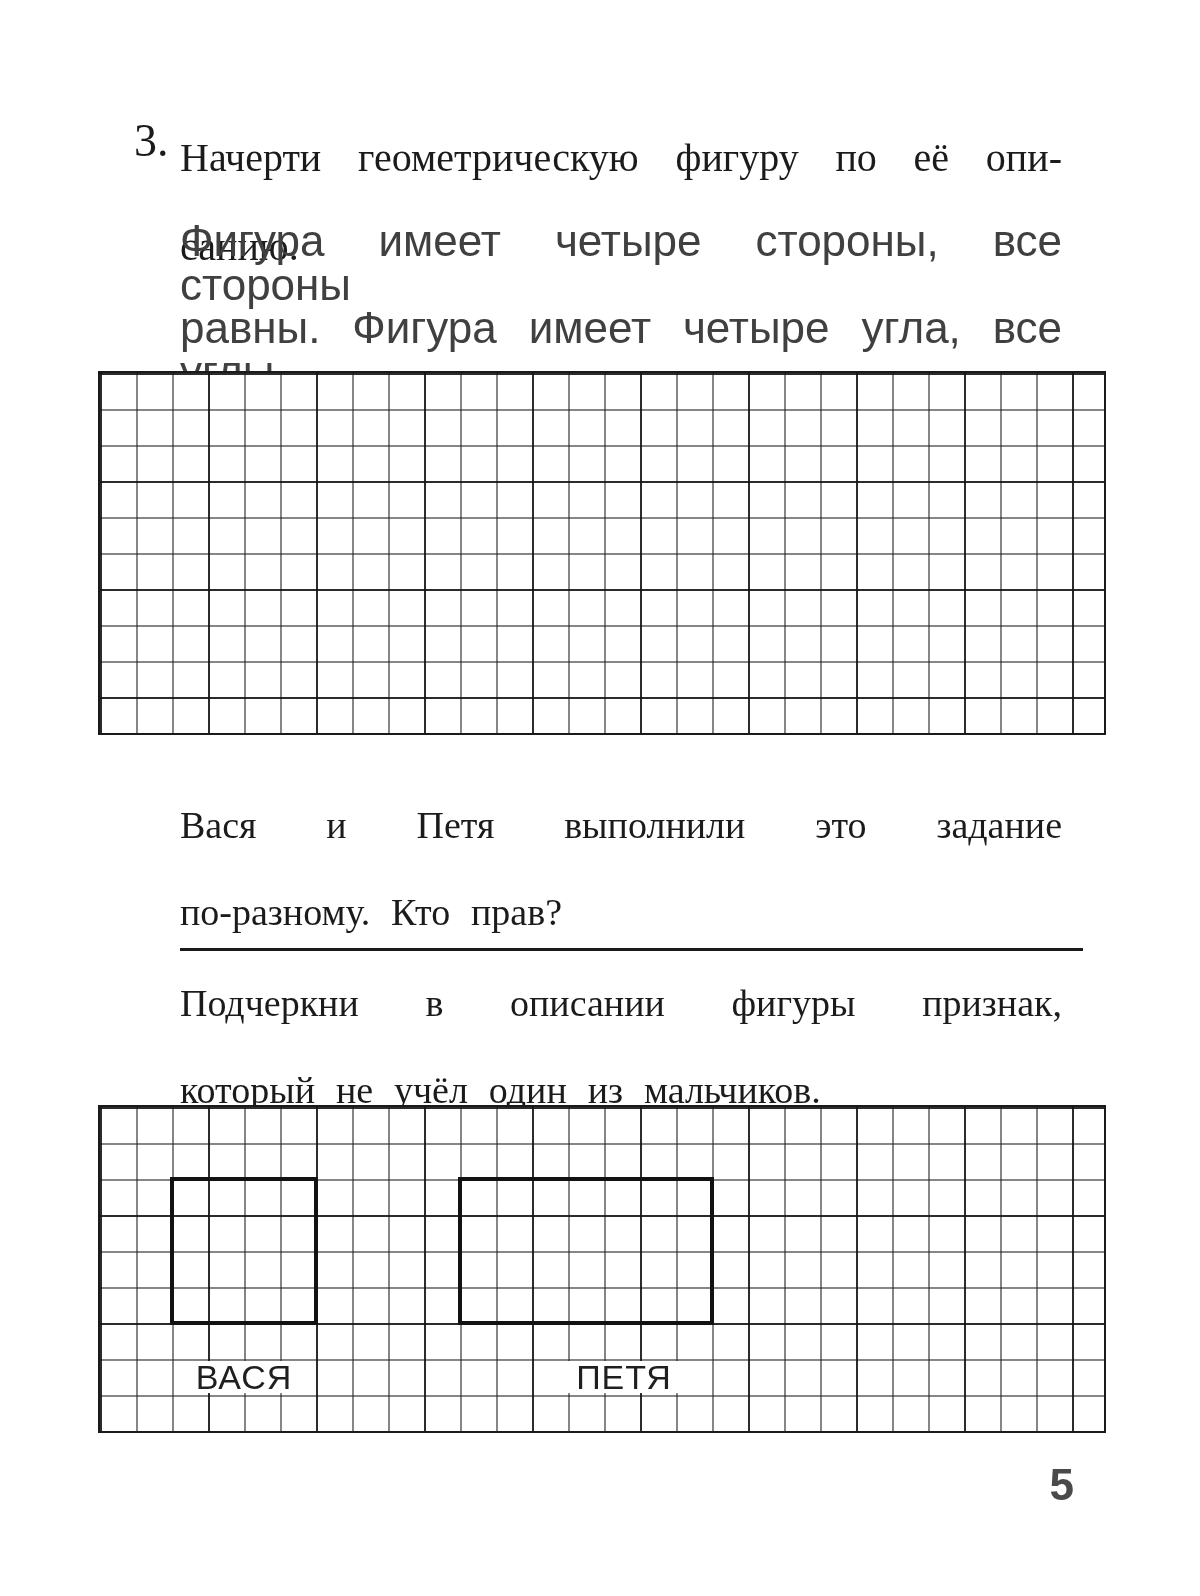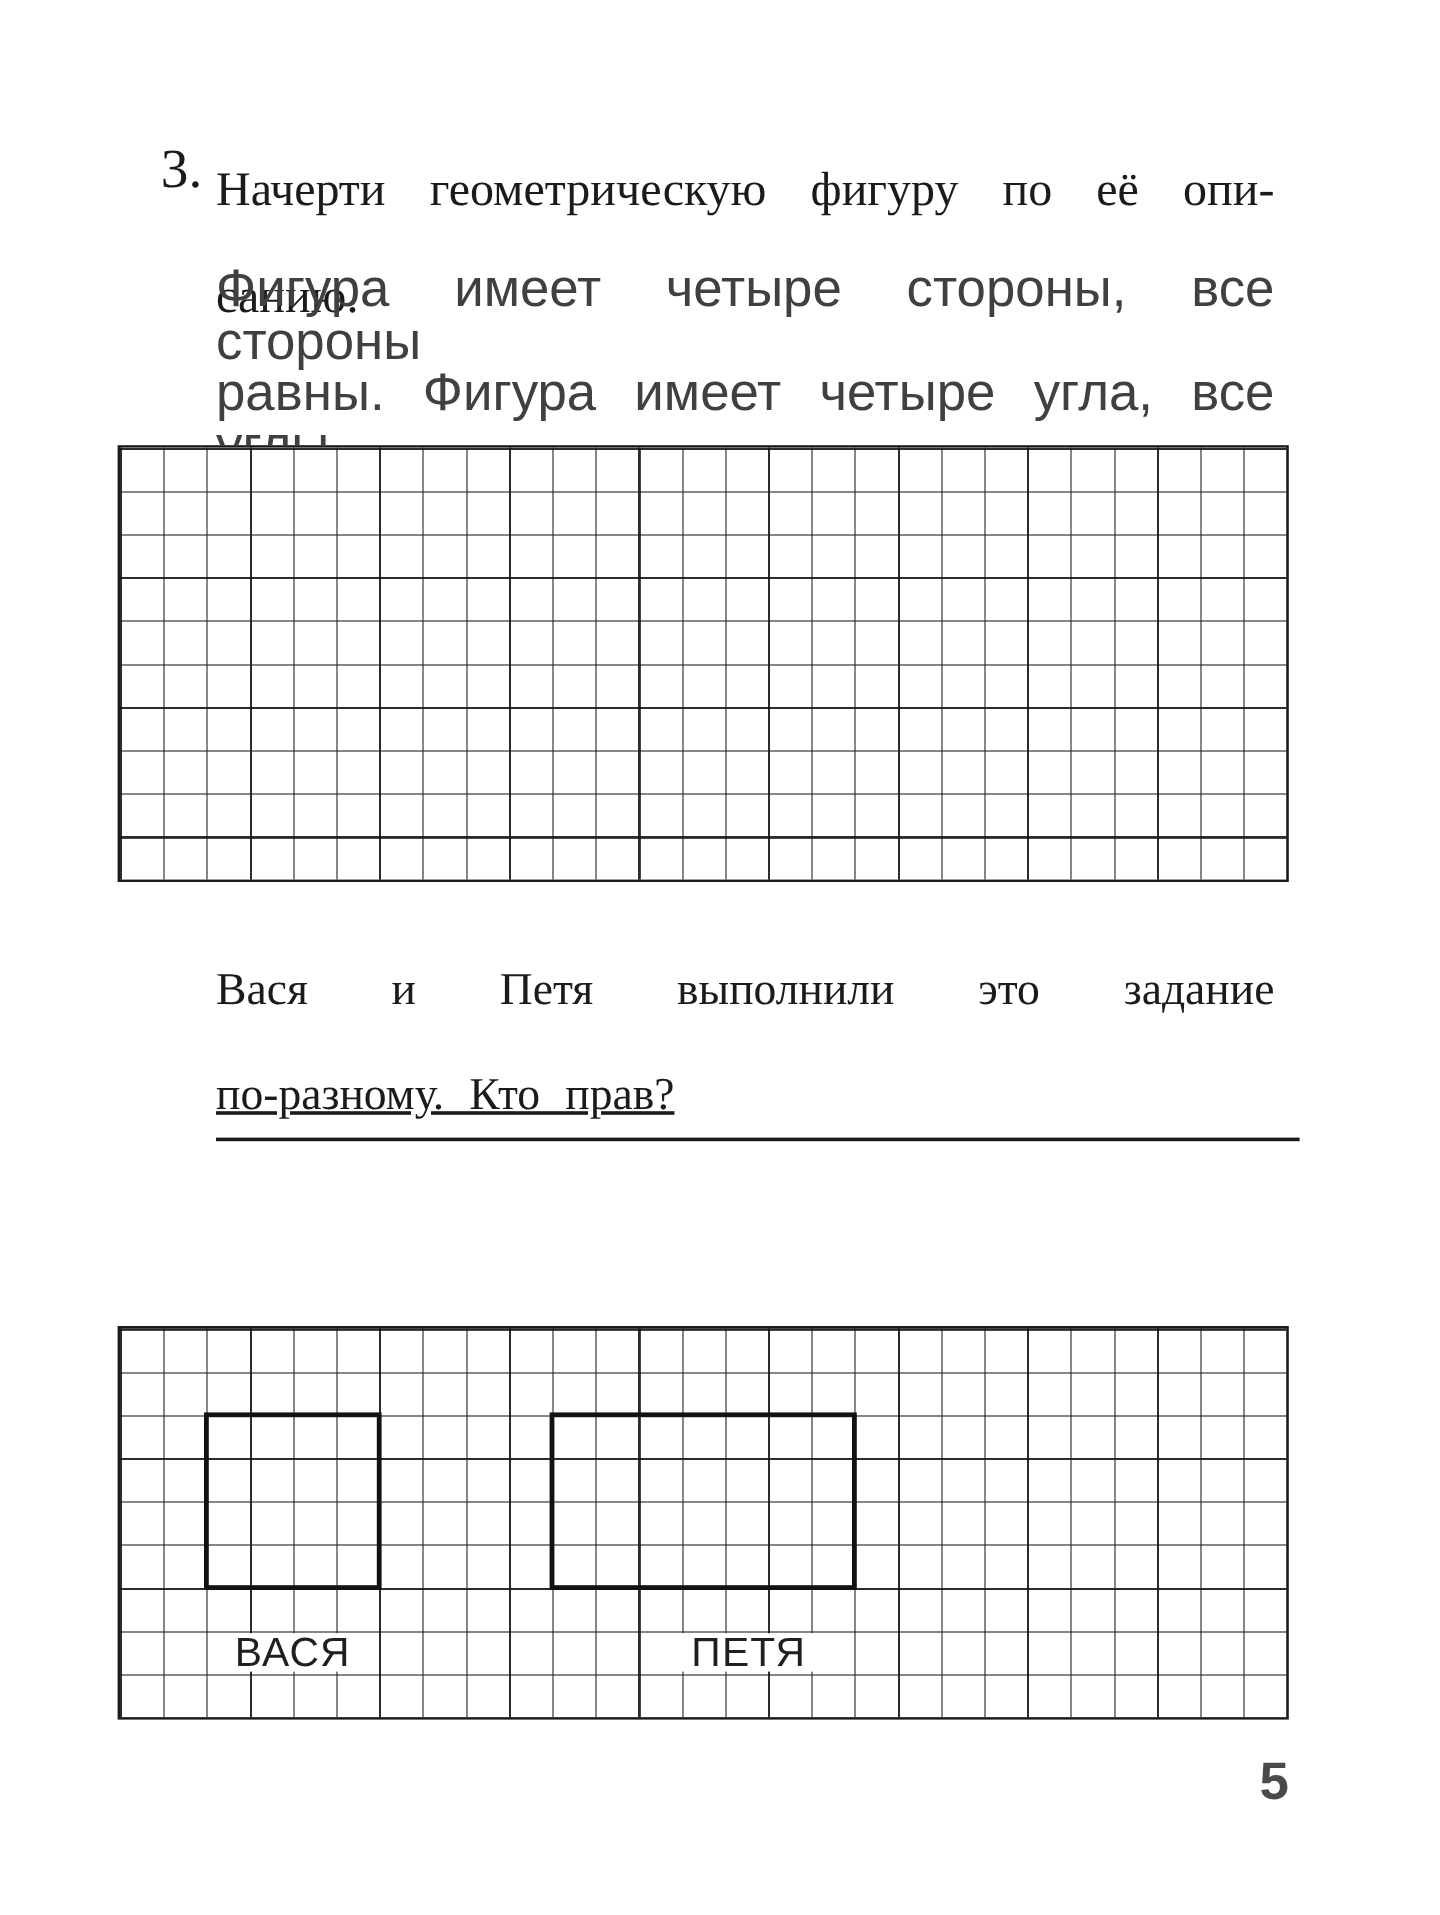--- a/index.html
+++ b/index.html
@@ -53,21 +53,21 @@
   .q1 { top: 803px; }
   .q2 { top: 981px; }
 
   .jline {               
     text-align: justify;
     text-align-last: justify;
     text-justify: inter-word;
     white-space: normal;
   }
   .lline { text-align: left; margin-top: 42px; }          
-  .wspace { word-spacing: 0.30em; text-decoration: underline; }     
+  .wspace { word-spacing: 0.30em; }     
 
   .separator {
     position: absolute;
     left: 180px;
     top: 948px;
     width: 903px;
     height: 3px;
     background: #1a1a1a;
   }
 
@@ -76,20 +76,21 @@
     position: absolute;
     left: 98px;
     width: 972px;
     border: 2px solid #1a1a1a;
     background-color: #ffffff;
     background-image:
       repeating-linear-gradient(to right,  rgba(18,18,18,0.78) 0 1.8px, transparent 1.8px 108px),
       repeating-linear-gradient(to bottom, rgba(18,18,18,0.78) 0 1.8px, transparent 1.8px 108px),
       repeating-linear-gradient(to right,  rgba(35,35,35,0.55) 0 1.6px, transparent 1.6px 36px),
       repeating-linear-gradient(to bottom, rgba(35,35,35,0.55) 0 1.6px, transparent 1.6px 36px);
+    padding-left: 32px;
   }
   .grid-blank   { top: 371px;  height: 360px; }   
   .grid-figures { top: 1105px; height: 324px; }   
 
   
   .shape {
     position: absolute;
     border: 4px solid #121212;
     background: transparent;
   }
@@ -145,20 +146,24 @@
 
   <div class="grid grid-blank"></div>
 
   <div class="q-block q1">
     <div class="jline">Вася и Петя выполнили это задание</div>
     <div class="lline wspace">по-разному. Кто прав?</div>
   </div>
 
   <div class="separator"></div>
 
+  <div class="q-block q2">
+    <div class="jline">Подчеркни в описании фигуры признак,</div>
+    <div class="lline wspace">который не учёл один из мальчиков.</div>
+  </div>
 
   <div class="grid grid-figures">
     <div class="shape shape-square"></div>
     <div class="shape shape-rectangle"></div>
     <div class="grid-label label-vasya">ВАСЯ</div>
     <div class="grid-label label-petya">ПЕТЯ</div>
   </div>
 
   <div class="page-num">5</div>
 

